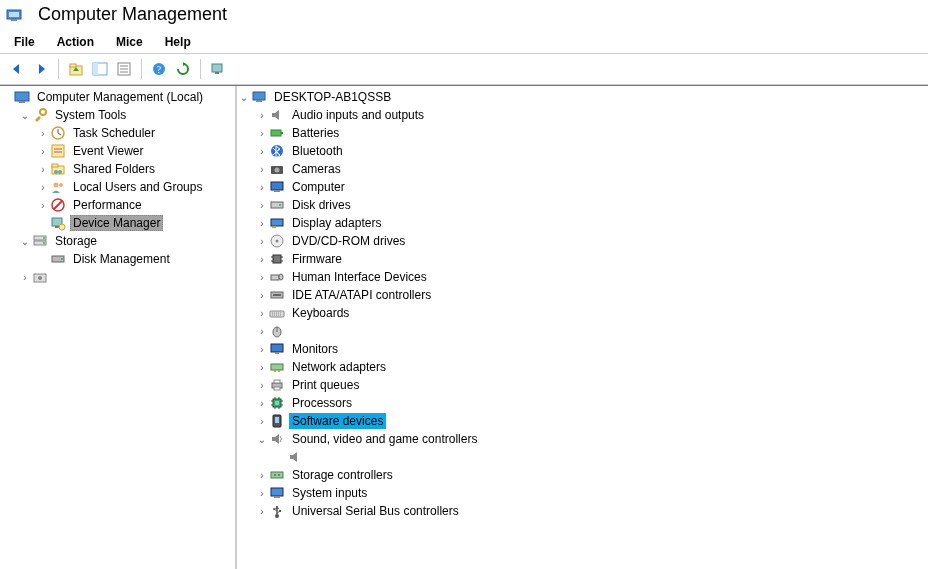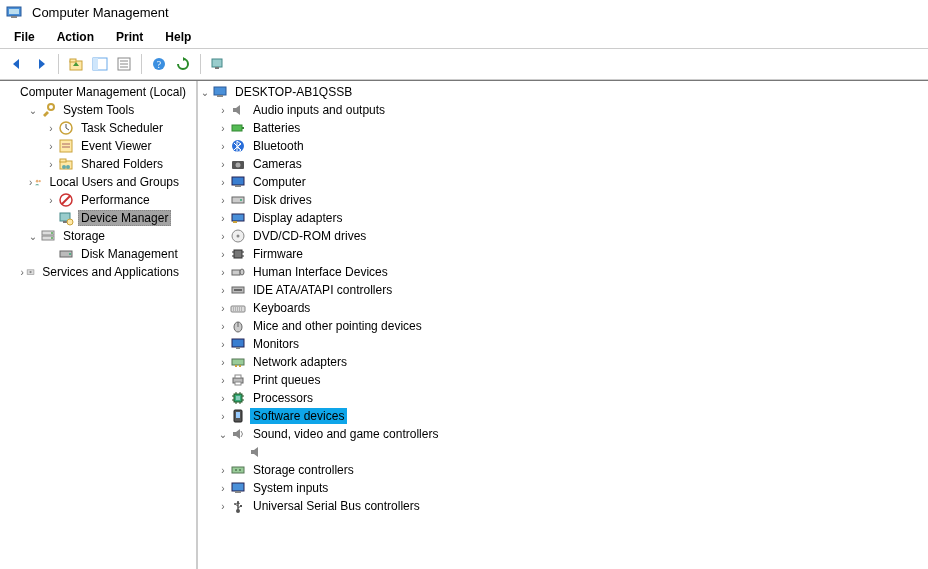--- a/index.html
+++ b/index.html
@@ -6,23 +6,23 @@
   body {
     margin: 0;
     font-family: "Segoe UI", Tahoma, sans-serif;
     font-size: 12px;
     background: #fff;
     color: #000;
     user-select: none;
   }
   .window { width: 928px; height: 569px; display: flex; flex-direction: column; }
   .titlebar {
-    display: flex; align-items: center; gap: 10px;
+    display: flex; align-items: center; gap: 16px;
     padding: 4px 6px 6px 6px;
-    font-size: 13px;
+    font-size: 18px;
   }
   .titlebar .app-icon { width: 16px; height: 16px; }
   .menubar {
     display: flex; gap: 2px;
     padding: 0 4px;
     border-bottom: 1px solid #ccc;
     font-weight: bold;
   }
   .menubar .menu-item {
     padding: 4px 10px;
@@ -38,22 +38,22 @@
     display: flex; align-items: center; justify-content: center;
     border: 1px solid transparent;
     cursor: default;
   }
   .toolbar .sep { width: 1px; height: 20px; background: #ccc; margin: 0 4px; }
   .content {
     flex: 1; display: flex; min-height: 0;
     border-top: 1px solid #777;
   }
   .left-pane {
-    width: 197px; overflow: auto;
-    padding: 2px 8px;
+    width: 236px; overflow: auto;
+    padding: 2px 0;
     border-right: 1px solid #ccc;
   }
   .right-pane {
     flex: 1; overflow: auto;
     padding: 2px 0;
     border-left: 1px solid #ccc;
   }
   .tree-row {
     display: flex; align-items: center;
     height: 18px;
@@ -86,21 +86,21 @@
           <rect x="3" y="5" width="10" height="5" fill="#bde"></rect>
           <rect x="5" y="12" width="6" height="2" fill="#888"></rect>
         </svg>
     </span>
     <span>Computer Management</span>
   </div>
 
   <div class="menubar">
     <div class="menu-item">File</div>
     <div class="menu-item">Action</div>
-    <div class="menu-item">Print</div>
+    <div class="menu-item">Mice</div>
     <div class="menu-item">Help</div>
   </div>
 
   <div class="toolbar">
     <div class="tool-btn">
         <svg width="16" height="16" viewBox="0 0 16 16">
           <path d="M10 3 L4 8 L10 13 Z" fill="#1e66c8"></path>
         </svg>
       </div>
     <div class="tool-btn">
@@ -290,21 +290,20 @@
 
       <div class="tree-row">
         <span class="indent"></span>
         <span class="twisty">›</span>
         <span class="node-icon">
             <svg viewBox="0 0 16 16">
               <rect x="2" y="5" width="12" height="8" fill="#ddd" stroke="#888"></rect>
               <circle cx="8" cy="9" r="2" fill="#888"></circle>
             </svg>
           </span>
-        <span class="label">Services and Applications</span>
       </div>
     </div>
 
     <div class="right-pane">
 
       <div class="tree-row">
         <span class="twisty">⌄</span>
         <span class="node-icon">
             <svg viewBox="0 0 16 16">
               <rect x="2" y="3" width="12" height="8" fill="#4a90d9" stroke="#2a5a99"></rect>
@@ -463,21 +462,20 @@
 
       <div class="tree-row">
           <span class="indent"></span>
           <span class="twisty">›</span>
           <span class="node-icon">
             <svg viewBox="0 0 16 16">
               <ellipse cx="8" cy="9" rx="4" ry="5" fill="#ccc" stroke="#666"></ellipse>
               <line x1="8" y1="4" x2="8" y2="9" stroke="#666"></line>
             </svg>
           </span>
-          <span class="label">Mice and other pointing devices</span>
         </div>
 
       <div class="tree-row">
           <span class="indent"></span>
           <span class="twisty">›</span>
           <span class="node-icon">
             <svg viewBox="0 0 16 16">
               <rect x="2" y="3" width="12" height="8" fill="#3a7ed0" stroke="#225"></rect>
               <rect x="6" y="11" width="4" height="2" fill="#888"></rect>
             </svg>

